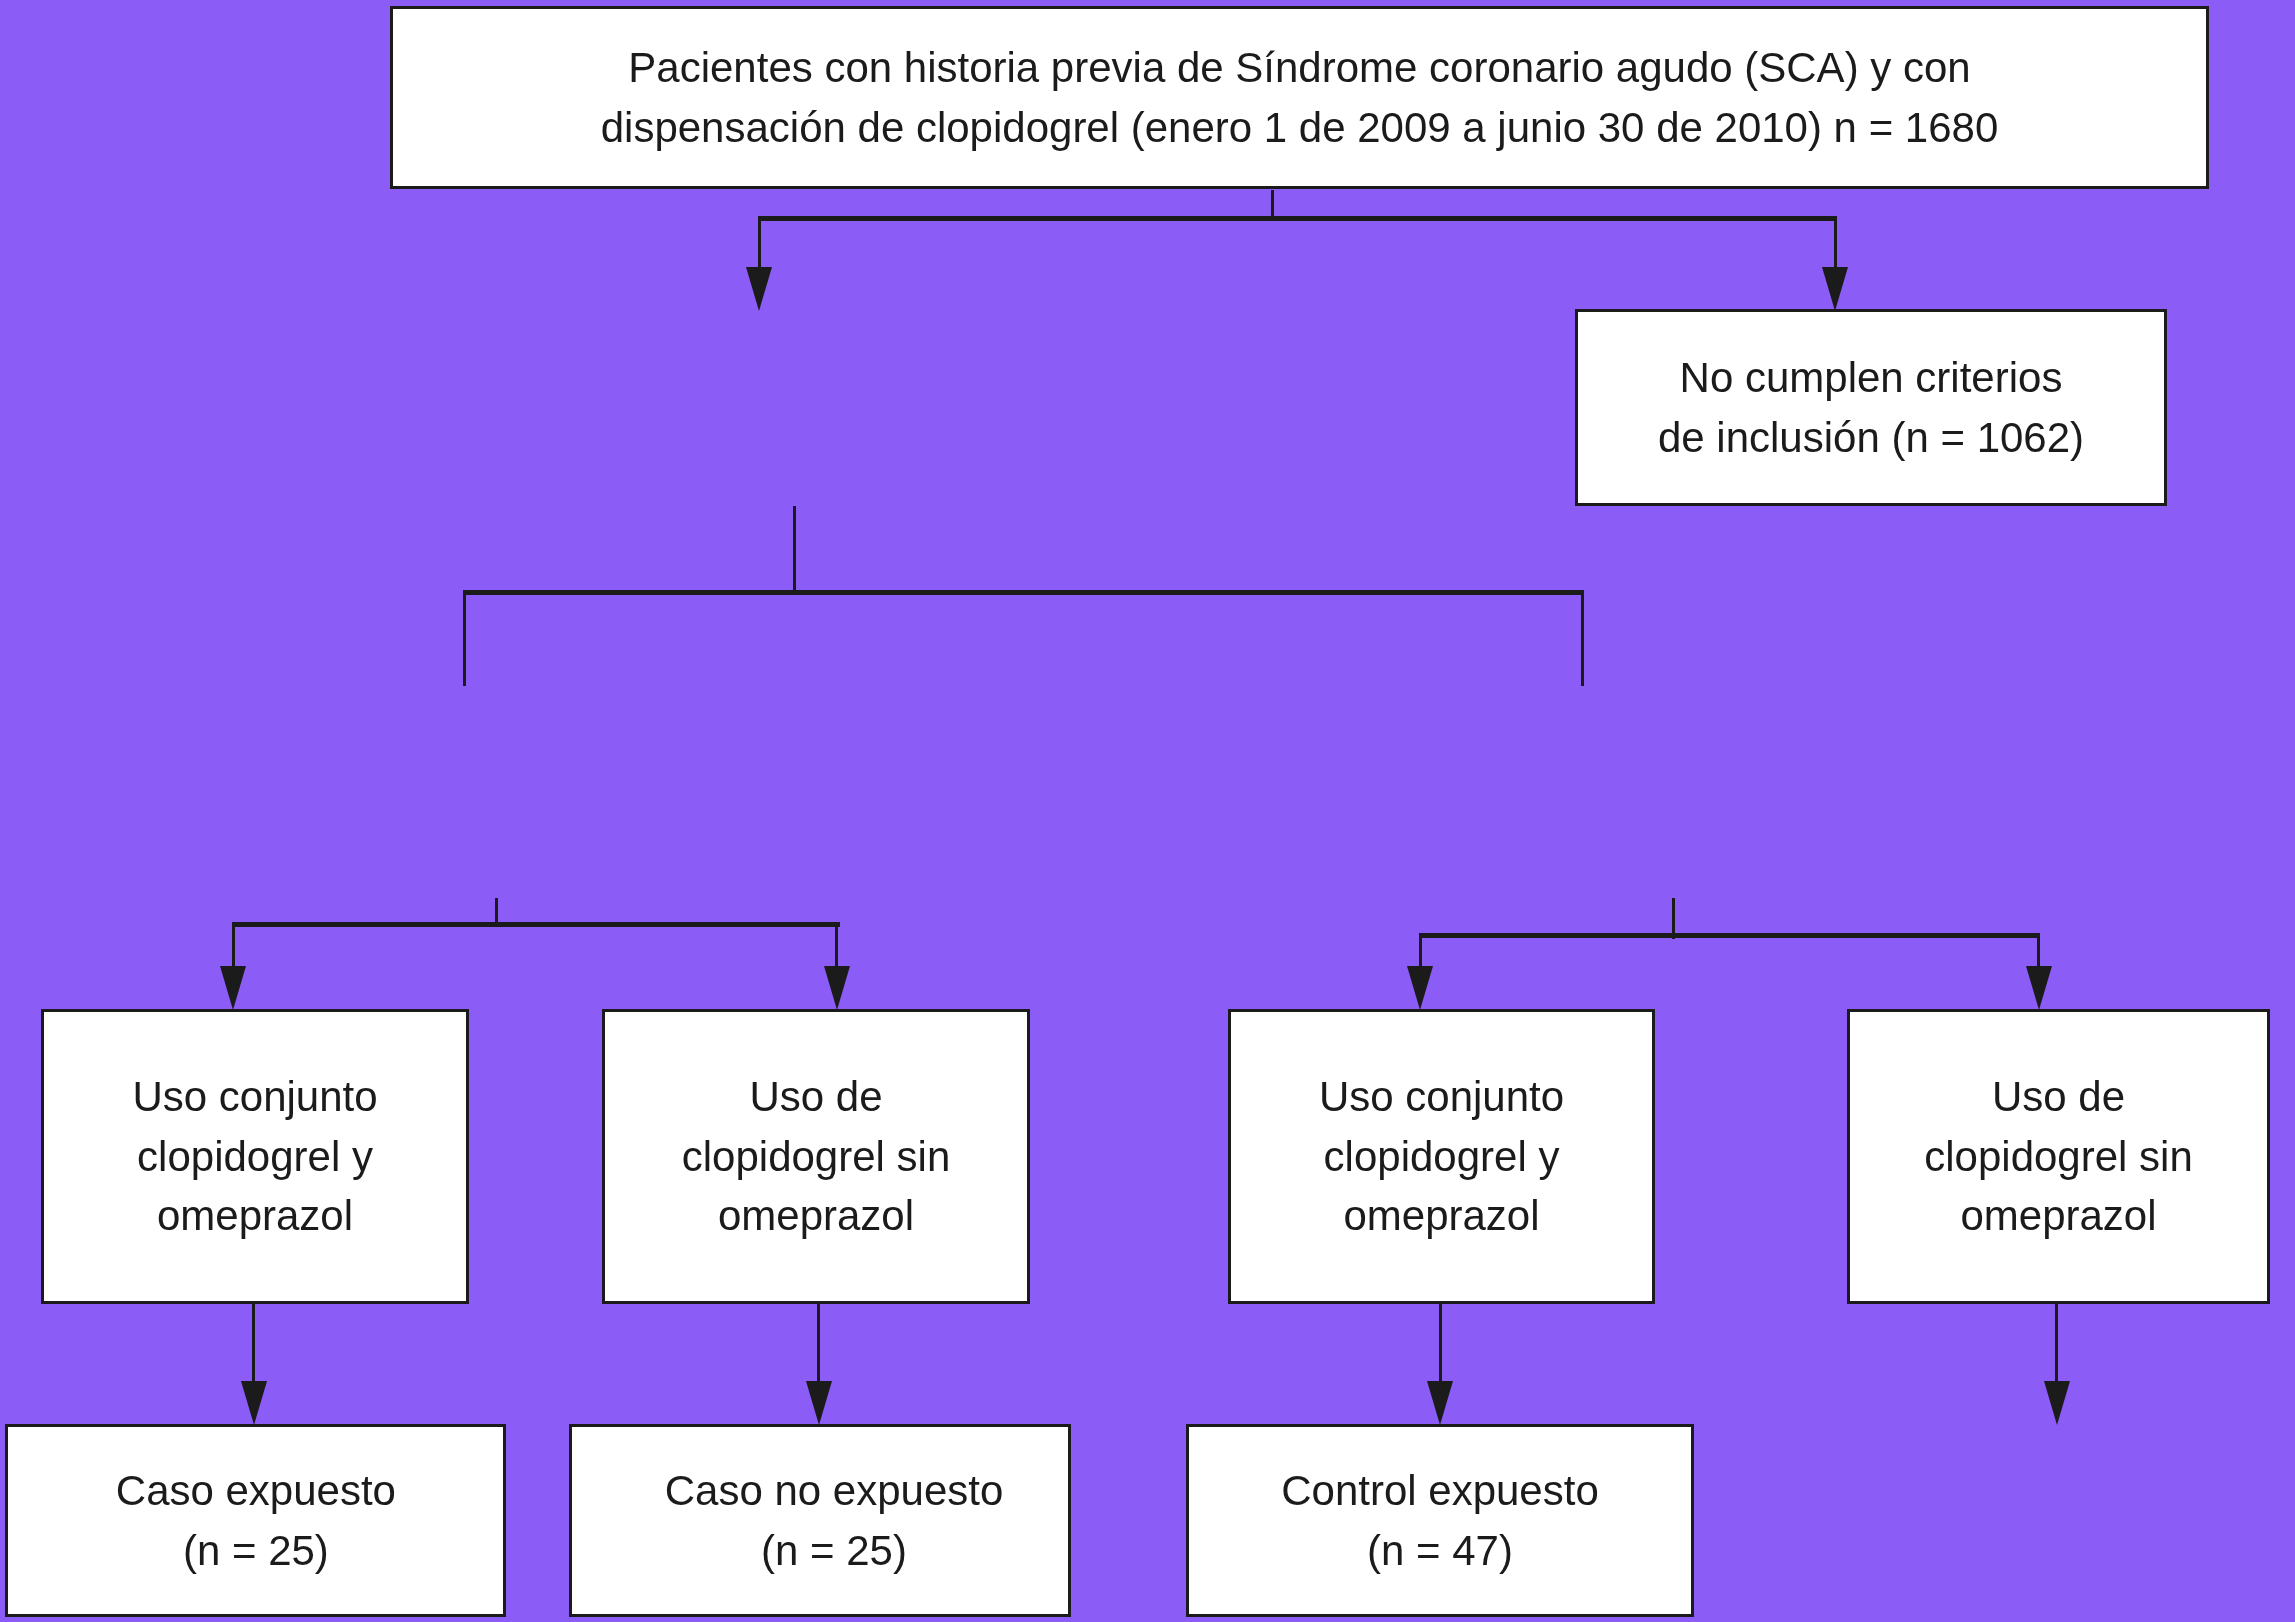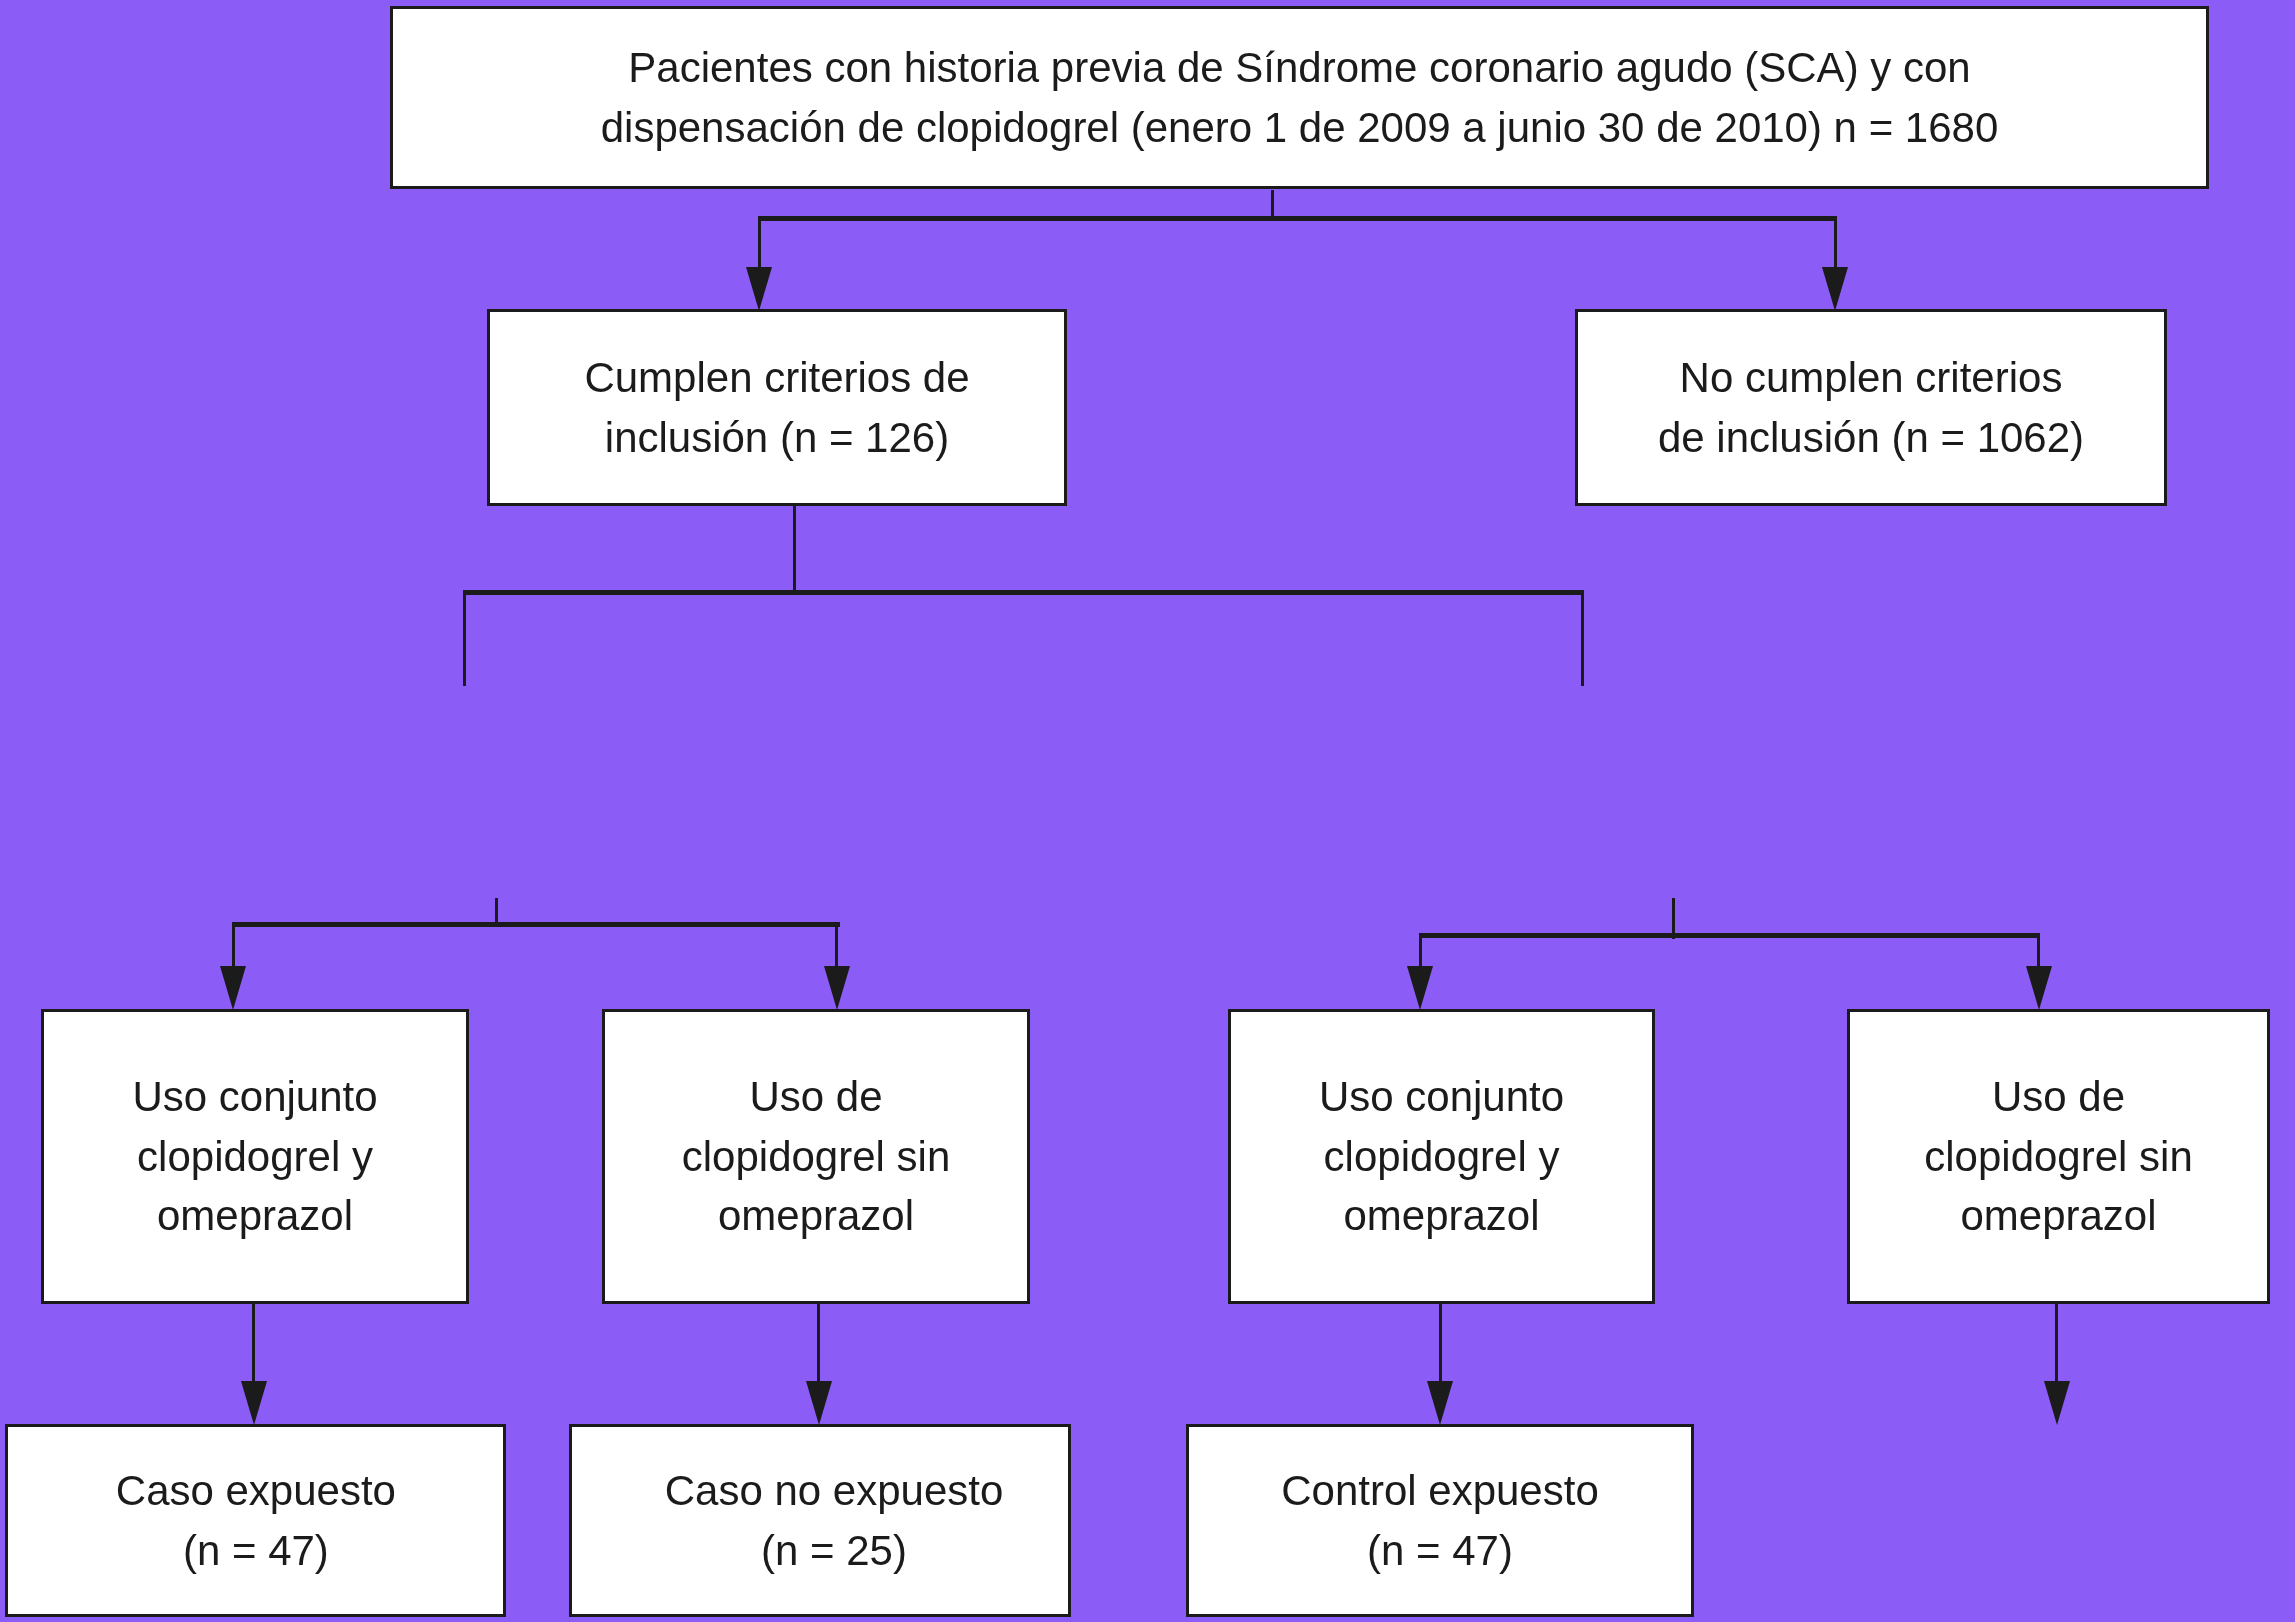--- a/index.html
+++ b/index.html
@@ -53,22 +53,20 @@
   <div class="node" style="left:390px; top:6.1px; width:1819px; height:183px;">Pacientes con historia previa de Síndrome coronario agudo (SCA) y con
 dispensación de clopidogrel (enero 1 de 2009 a junio 30 de 2010) n = 1680</div>
 
   <div class="vline" style="left:1271px; top:190px; height:29px;"></div>
   <div class="hline" style="left:758px; top:216px; width:1079px;"></div>
   <div class="vline" style="left:758px; top:216px; height:54px;"></div>
   <div class="arrowhead" style="left:746px; top:267px;"></div>
   <div class="vline" style="left:1834px; top:216px; height:54px;"></div>
   <div class="arrowhead" style="left:1822px; top:267px;"></div>
 
-  <div class="node" style="left:487px; top:309px; width:580px; height:197px;">Cumplen criterios de
-inclusión (n = 126)</div>
   <div class="node" style="left:1575px; top:309px; width:592px; height:197px;">No cumplen criterios
 de inclusión (n = 1062)</div>
 
   <div class="vline" style="left:793px; top:506px; height:89px;"></div>
   <div class="hline" style="left:463px; top:590px; width:1121px;"></div>
   <div class="vline" style="left:463px; top:590px; height:96px;"></div>
   <div class="vline" style="left:1581px; top:590px; height:96px;"></div>
 
 
   <div class="vline" style="left:495px; top:898px; height:28px;"></div>
@@ -101,20 +99,20 @@
   <div class="vline" style="left:252px; top:1304px; height:79px;"></div>
   <div class="arrowhead" style="left:241px; top:1381px;"></div>
   <div class="vline" style="left:817px; top:1304px; height:79px;"></div>
   <div class="arrowhead" style="left:806px; top:1381px;"></div>
   <div class="vline" style="left:1439px; top:1304px; height:79px;"></div>
   <div class="arrowhead" style="left:1427px; top:1381px;"></div>
   <div class="vline" style="left:2055px; top:1304px; height:79px;"></div>
   <div class="arrowhead" style="left:2044px; top:1381px;"></div>
 
   <div class="node" style="left:5.4px; top:1424px; width:501px; height:193px;">Caso expuesto
-(n = 47)</div>
+(n = 25)</div>
   <div class="node" style="left:569px; top:1424px; width:502px; height:193px;padding-left:28px;">Caso no expuesto
 (n = 25)</div>
   <div class="node" style="left:1186px; top:1424px; width:508px; height:193px;">Control expuesto
 (n = 47)</div>
 
 </div>
 
 
 </body></html>

